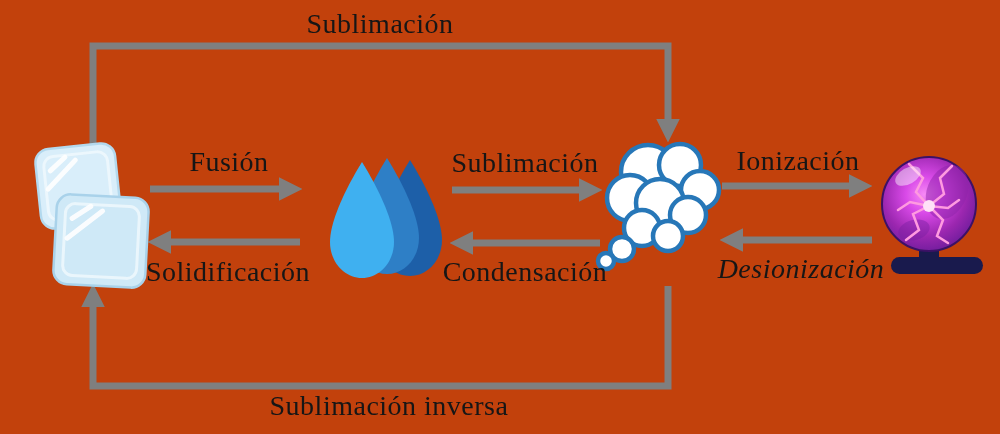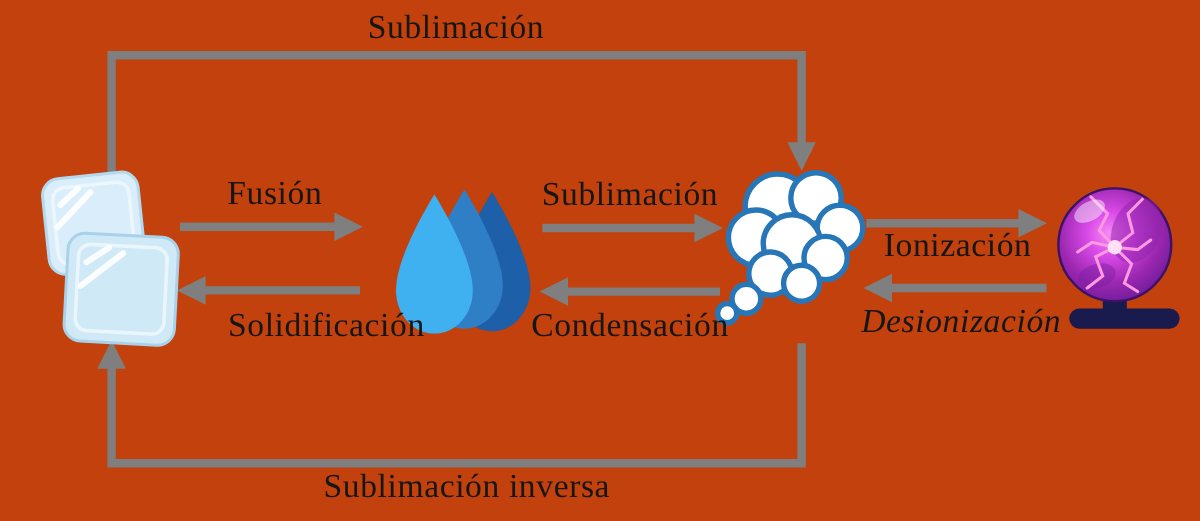--- a/index.html
+++ b/index.html
@@ -103,23 +103,23 @@
       <ellipse cx="908" cy="176" rx="14" ry="8" fill="#ffffff" opacity="0.45" transform="rotate(-30 908 176)"></ellipse>
     </g>
   </svg>
 
   <span class="label" style="left:380px; top:8px;">Sublimación</span>
 
   <span class="label" style="left:216px; top:146px;margin-left:13px;">Fusión</span>
 
   <span class="label" style="left:525px; top:147px;">Sublimación</span>
 
-  <span class="label" style="left:798px; top:145px;margin-top:44px;">Ionización</span>
+  <span class="label" style="left:798px; top:145px;">Ionización</span>
 
-  <span class="label" style="left:228px; top:256px;margin-left:44px;">Solidificación</span>
+  <span class="label" style="left:228px; top:256px;">Solidificación</span>
 
   <span class="label" style="left:525px; top:256px;">Condensación</span>
 
   <span class="label" style="left:801px; top:253px;font-style:italic;">Desionización</span>
 
   <span class="label" style="left:389px; top:390px;">Sublimación inversa</span>
 
 </div>
 
 </body></html>

